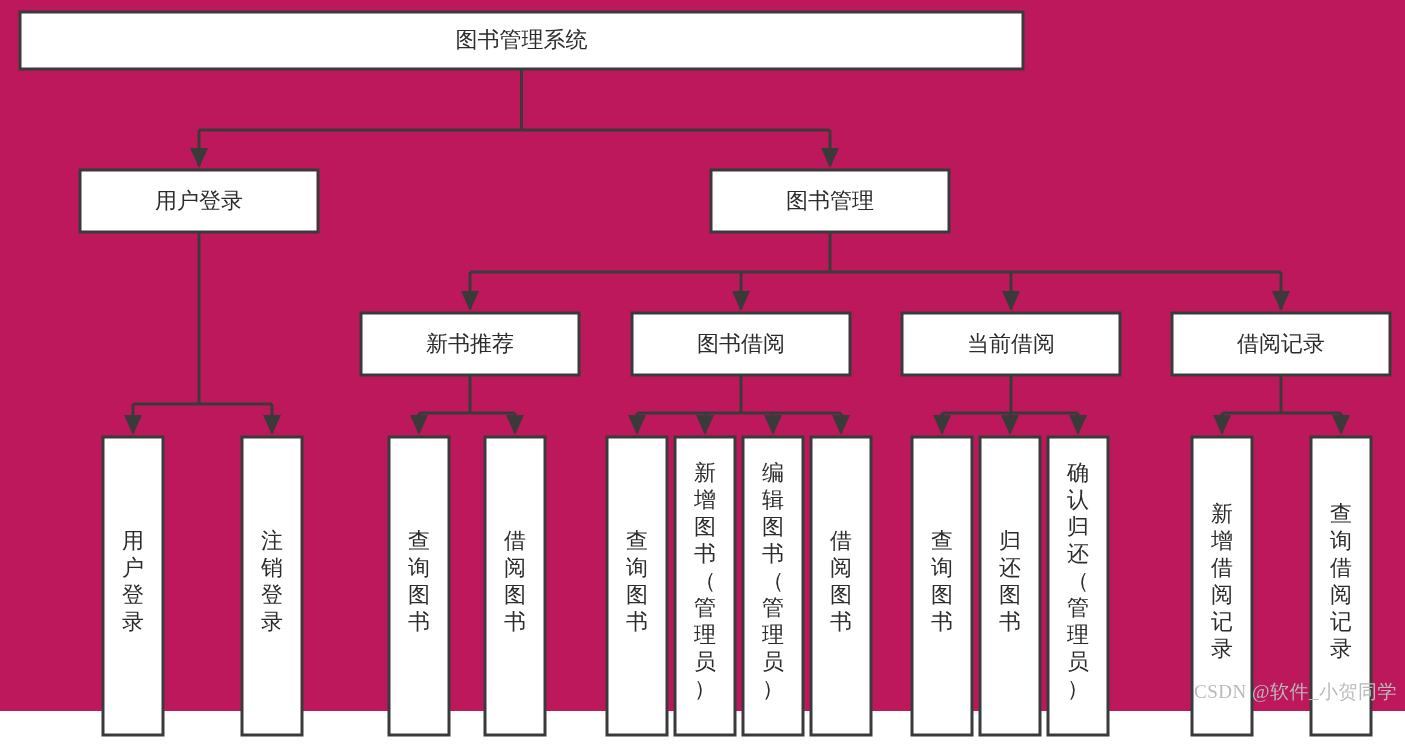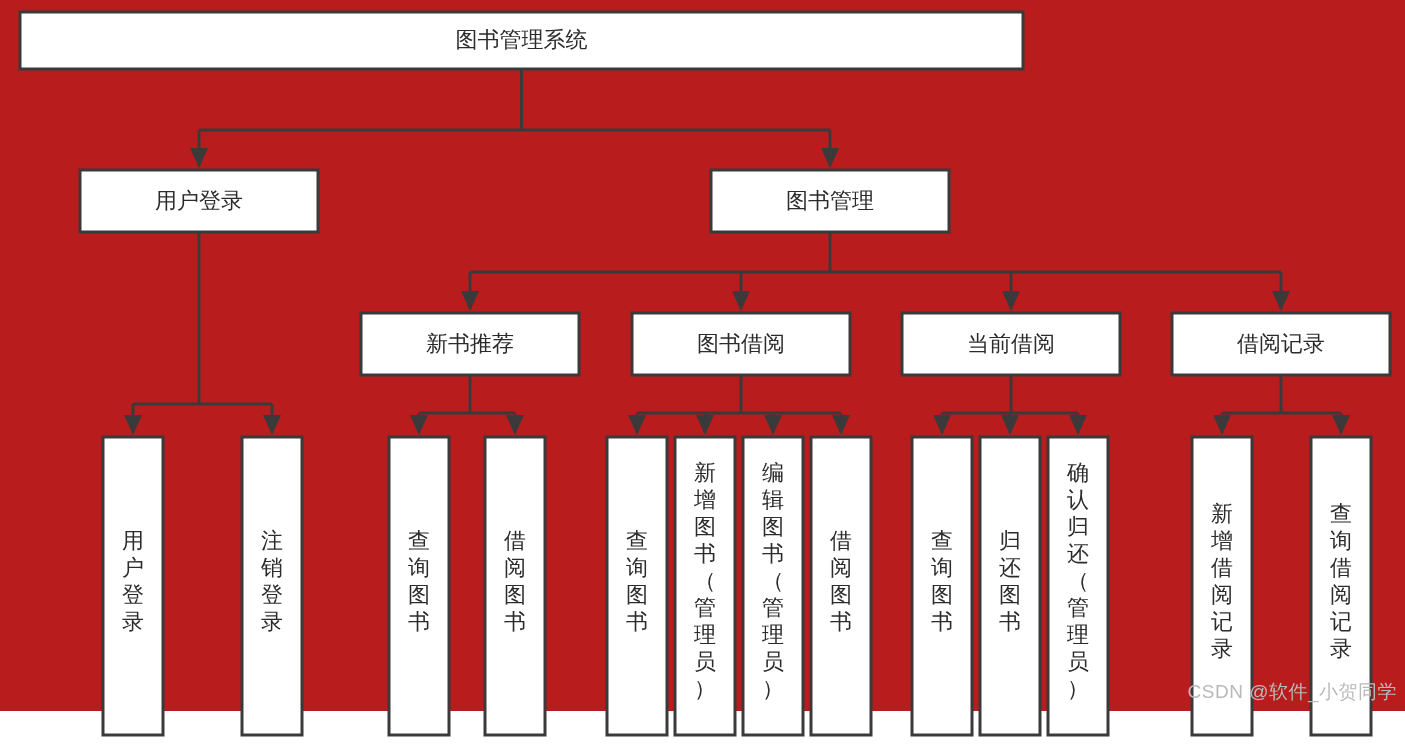--- a/index.html
+++ b/index.html
@@ -11,21 +11,21 @@
     width: 1405px;
     height: 747px;
     font-family: "Liberation Sans", "DejaVu Sans", sans-serif;
     overflow: hidden;
     position: relative;
   }
   #diagram-root {
     position: relative;
     width: 1405px;
     height: 711px;
-    background: #b91c1c;
+    background: #be185d;
   }
   svg#flowchart {
     position: absolute;
     top: 0;
     left: 0;
     width: 1405px;
     height: 747px;
     display: block;
   }
   .node-box {
@@ -52,21 +52,21 @@
   .node-label-v {
     font-family: "Liberation Sans", "DejaVu Sans", sans-serif;
     font-size: 22px;
     fill: #2b2b2b;
     text-anchor: middle;
   }
   .watermark {
     position: absolute;
     right: 8px;
     bottom: 6px;
-    font-family: Liberation Sans, sans-serif;
+    font-family: Liberation Serif, serif;
     font-size: 19px;
     color: #b9b9b9;
     white-space: nowrap;
     letter-spacing: 0.5px;
     user-select: none;
     margin-top: 14px;
   }
 </style>
 </head>
 <body>

